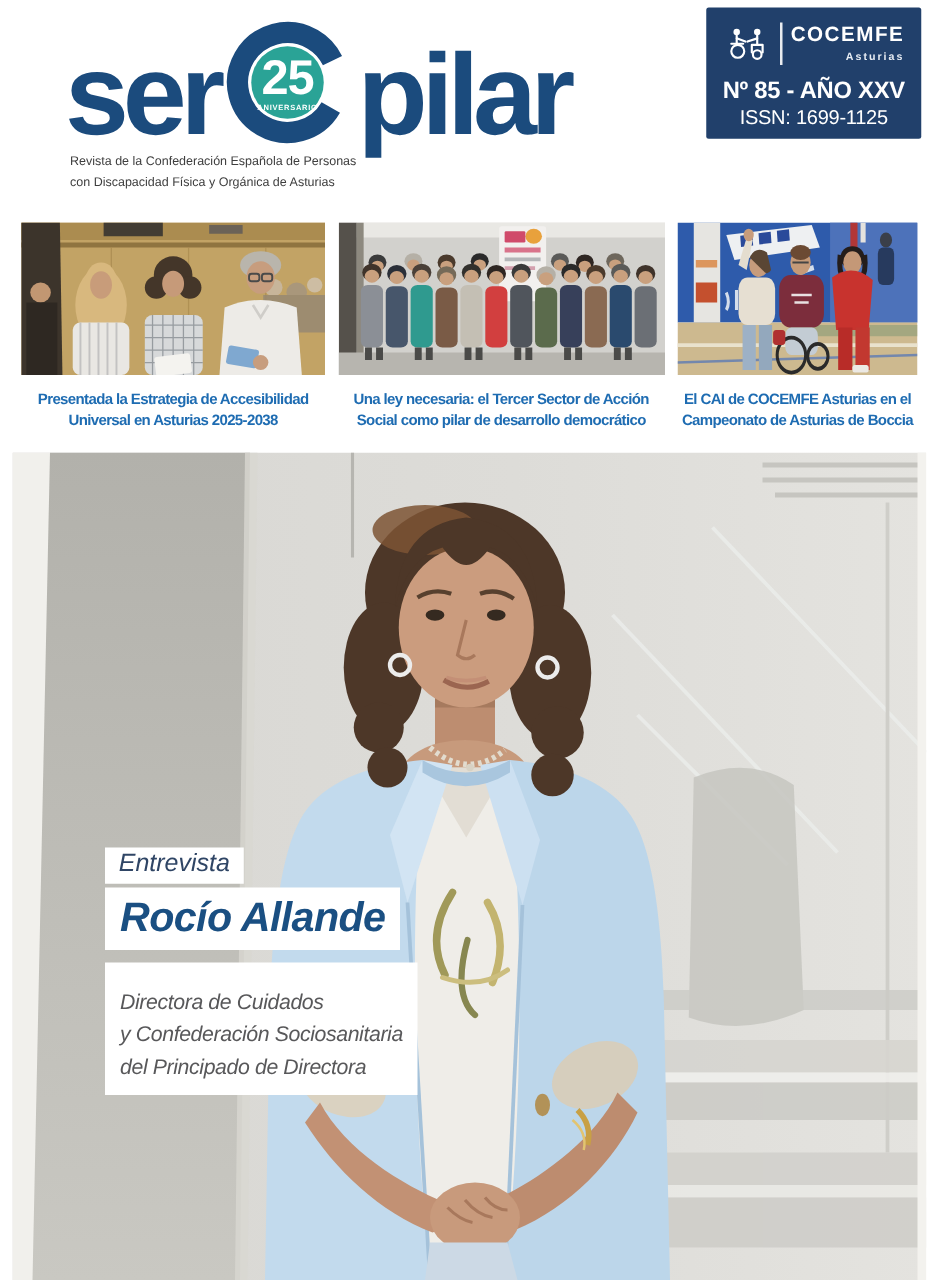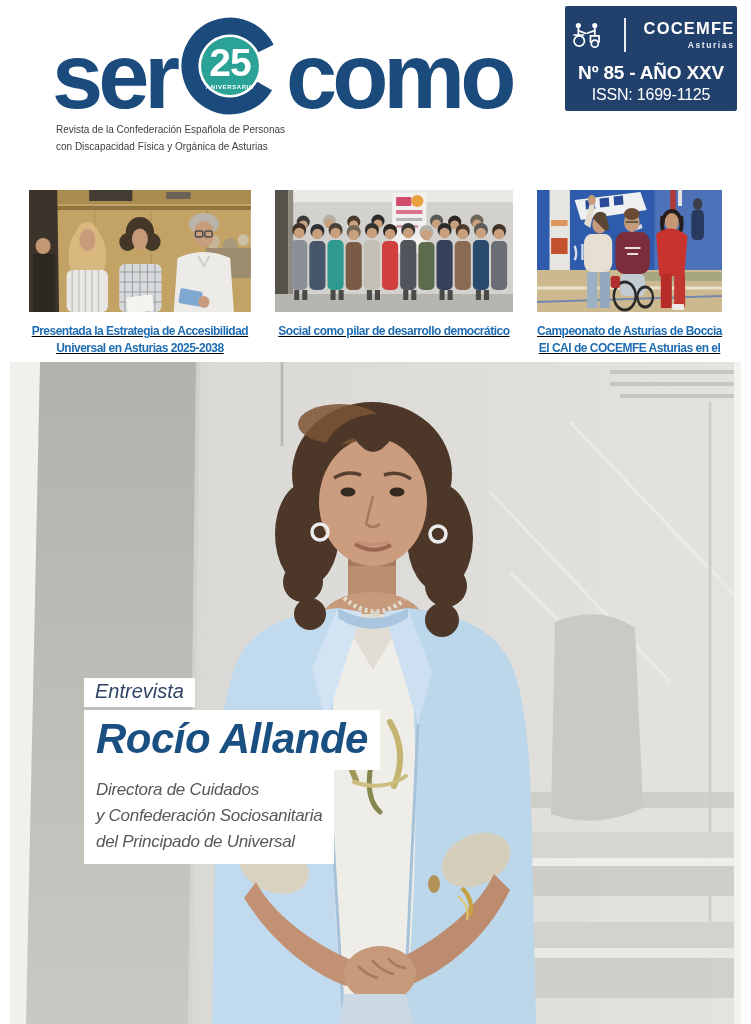--- a/index.html
+++ b/index.html
@@ -13,63 +13,63 @@
   .logo-c{position:absolute;left:178px;top:14px;width:104px;height:104px;}
   .logo-c svg{position:absolute;left:0;top:0;}
   .badge{position:absolute;left:23px;top:23px;width:58px;height:58px;border-radius:50%;
          background:#2aa396;color:#fff;display:flex;flex-direction:column;align-items:center;justify-content:center;box-shadow:0 0 0 2px #ffffff;}
   .badge-num{font-size:39px;font-weight:bold;line-height:1;letter-spacing:-1px;}
   .badge-label{font-size:6px;font-weight:bold;letter-spacing:.6px;margin-top:2px;}
   .subtitle{position:absolute;left:56px;top:121px;font-size:10px;line-height:17px;color:#3e3e3e;}
 
   
   .issue-box{position:absolute;left:565px;top:6px;width:172px;height:105px;background:#21406b;border-radius:2px;color:#fff;}
-  .brand-row{display:flex;align-items:center;justify-content:center;gap:18px;padding-top:12px;}
+  .brand-row{display:flex;align-items:center;justify-content:center;gap:7px;padding-top:12px;}
   .brand-divider{width:2px;height:34px;background:#fff;opacity:.9;}
   .brand-names{display:flex;flex-direction:column;align-items:flex-end;}
   .brand-name{font-size:16.5px;font-weight:bold;letter-spacing:1.2px;line-height:1;}
   .brand-region{font-size:8.5px;font-weight:bold;letter-spacing:1.6px;margin-top:3px;color:#e8edf4;}
   .issue-no{position:absolute;left:0;right:0;top:56px;text-align:center;font-weight:bold;font-size:19px;letter-spacing:-.2px;}
   .issue-issn{position:absolute;left:0;right:0;top:80px;text-align:center;font-size:16px;letter-spacing:-.2px;}
 
   
   .news-row{position:absolute;left:17px;top:178px;width:717px;display:flex;justify-content:space-between;}
-  .news-item{margin:12px;text-decoration:underline;}
+  .news-item{margin:0;}
   .news-item.n1{width:243px;}
   .news-item.n2{width:261px;}
   .news-item.n3{width:192px;}
   .thumb{display:block;width:100%;height:122px;}
   figcaption{margin-top:11px;text-align:center;font-weight:bold;font-size:12px;letter-spacing:-.5px;line-height:16.5px;color:#1e6cb2;}
   .cap-line{display:block;white-space:nowrap;}
 
   
   .feature{position:absolute;left:10px;top:362px;width:731px;height:856px;font-style:italic;}
   .feature .photo{display:block;width:731px;height:662px;}
   .overlay{position:absolute;background:#ffffff;}
   .kicker{left:74px;top:316px;padding:2px 11px 4px;font-size:20px;color:#2f4565;}
-  .name{left:74px;top:348px;padding:5px 12px 7px;font-size:42px;font-weight:bold;letter-spacing:-.5px;color:#1a4f82;}
-  .role{left:74px;top:408px;padding:7px 12px 9px;font-size:17px;letter-spacing:-.3px;line-height:26px;color:#58585a;}
+  .name{left:74px;top:348px;padding:5px 12px 7px;font-size:33px;font-weight:bold;letter-spacing:-.5px;color:#1a4f82;}
+  .role{left:74px;top:408px;padding:19px 12px 9px;font-size:17px;letter-spacing:-.3px;line-height:26px;color:#58585a;}
   .role span{display:block;white-space:nowrap;}
 </style>
 </head>
 <body>
 
 <div class="page">
 
   <span class="logo-part logo-ser">ser</span>
   <span class="logo-c">
     <svg width="104" height="104" viewBox="0 0 104 104">
       <circle cx="52" cy="52" r="40" fill="none" stroke="#1b4b7d" stroke-width="17" stroke-dasharray="212 39.3" transform="rotate(30 52 52)"></circle>
     </svg>
     <span class="badge">
       <span class="badge-num">25</span>
       <span class="badge-label">ANIVERSARIO</span>
     </span>
   </span>
-  <span class="logo-part logo-apaz">como</span>
+  <span class="logo-part logo-apaz">pilar</span>
 
   <div class="subtitle">
     <span>Revista de la Confederación Española de Personas</span><br>
     <span>con Discapacidad Física y Orgánica de Asturias</span>
   </div>
 
   <div class="issue-box">
     <div class="brand-row">
       <svg width="38" height="30" viewBox="0 0 44 32">
         <g stroke="#fff" stroke-width="2" fill="none" stroke-linecap="round">
@@ -241,20 +241,21 @@
             <rect x="99" y="100" width="5" height="10"></rect>
           <rect x="127" y="100" width="5" height="10"></rect>
             <rect x="135" y="100" width="5" height="10"></rect>
           <rect x="163" y="100" width="5" height="10"></rect>
             <rect x="171" y="100" width="5" height="10"></rect>
           <rect x="199" y="100" width="5" height="10"></rect>
             <rect x="207" y="100" width="5" height="10"></rect>
         </g>
       </svg>
       <figcaption>
+        <span class="cap-line">Una ley necesaria: el Tercer Sector de Acción</span>
         <span class="cap-line">Social como pilar de desarrollo democrático</span>
       </figcaption>
     </figure>
 
     <figure class="news-item n3">
       <svg class="thumb" viewBox="0 0 236 122" preserveAspectRatio="none">
         <rect width="236" height="80" fill="#2e5bab"></rect>
         <rect x="150" width="86" height="80" fill="#4d72ba"></rect>
         <rect x="16" width="26" height="80" fill="#e6e5e1"></rect>
         <rect x="18" y="48" width="21" height="16" fill="#c4502e"></rect>
@@ -299,22 +300,22 @@
         <rect x="94" y="86" width="12" height="12" rx="3" fill="#b03030"></rect>
         <ellipse cx="172" cy="28" rx="12" ry="9" fill="#241d1b"></ellipse>
         <circle cx="172" cy="32" r="9" fill="#c49877"></circle>
         <path d="M160,26 q-2,14 4,20 M184,26 q2,14 -4,20" stroke="#241d1b" stroke-width="5" fill="none"></path>
         <path d="M152,44 q20,-12 40,2 l-4,40 h-32 Z" fill="#c8332e"></path>
         <rect x="158" y="84" width="14" height="34" fill="#b82c28"></rect>
         <rect x="175" y="84" width="14" height="34" fill="#c23830"></rect>
         <rect x="172" y="114" width="16" height="6" rx="2" fill="#ece9e4"></rect>
       </svg>
       <figcaption>
+        <span class="cap-line">El CAI de COCEMFE Asturias en el</span>
         <span class="cap-line">Campeonato de Asturias de Boccia</span>
-        <span class="cap-line">El CAI de COCEMFE Asturias en el</span>
       </figcaption>
     </figure>
   </div>
 
   <div class="feature">
     <svg class="photo" viewBox="0 0 731 662" preserveAspectRatio="none">
       <defs>
         <linearGradient id="pillarG" x1="0" y1="0" x2="0" y2="1">
           <stop offset="0" stop-color="#b2b1ab"></stop>
             <stop offset="1" stop-color="#c9c8c2"></stop>
@@ -408,17 +409,17 @@
         <path d="M334,632 L396,632 L404,662 L330,662 Z" fill="#ccd9e5"></path>
         <ellipse cx="424" cy="522" rx="6" ry="9" fill="#b29258"></ellipse>
       </g>
     </svg>
 
     <div class="overlay kicker">Entrevista</div>
     <div class="overlay name">Rocío Allande</div>
     <div class="overlay role">
       <span>Directora de Cuidados</span>
       <span>y Confederación Sociosanitaria</span>
-      <span>del Principado de Universal</span>
+      <span>del Principado de Directora</span>
     </div>
   </div>
 
 </div>
 
 </body></html>

